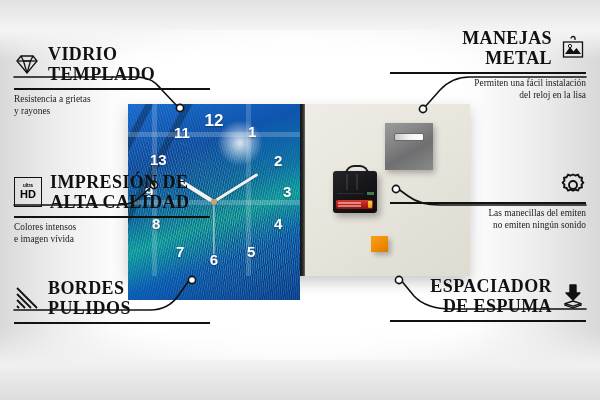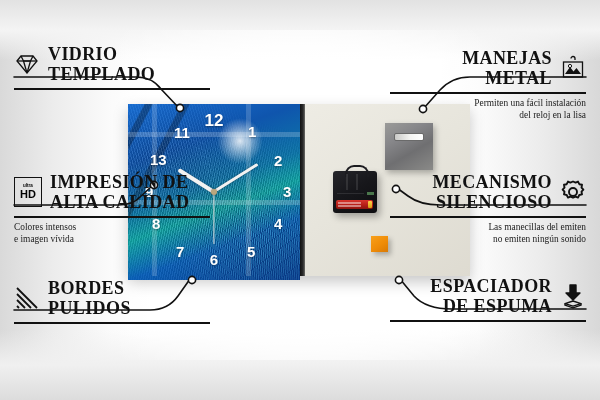--- a/index.html
+++ b/index.html
@@ -20,21 +20,21 @@
     background:linear-gradient(to bottom,#e2e2e2 0%,#f4f4f4 50%,rgba(255,255,255,0) 100%);}
   .vig-b{position:absolute;left:0;bottom:0;width:600px;height:70px;
     background:linear-gradient(to top,#dcdcdc 0%,#f0f0f0 50%,rgba(255,255,255,0) 100%);}
   .vig-core{position:absolute;left:120px;top:30px;width:360px;height:330px;
     background:radial-gradient(ellipse at center,#ffffff 0%,#ffffff 55%,rgba(255,255,255,0) 100%);}
 
   
   #product{position:absolute;left:128px;top:104px;width:342px;height:172px;
     box-shadow:0 6px 14px rgba(0,0,0,.22);}
   
-  #clockface{position:absolute;left:0;top:0;width:172px;height:176px;overflow:hidden;
+  #clockface{position:absolute;left:0;top:0;width:172px;height:196px;overflow:hidden;
     background:#4c1d95;}
   .wave{position:absolute;inset:0;}
   .w1{background:
       linear-gradient(118deg, rgba(0,0,0,0) 0 6%, rgba(0,0,0,.30) 6.6% 9%, rgba(0,0,0,0) 9.6% 15%),
       linear-gradient(118deg, rgba(0,0,0,0) 0 20%, rgba(0,0,0,.28) 20.6% 23%, rgba(0,0,0,0) 23.6% 30%),
       linear-gradient(160deg,#1a6fd4 0%,#0f55ad 26%,#0d74a8 46%,#10a4a4 58%,#0a5fb8 74%,#0b3f92 100%);}
   .w2{background:repeating-linear-gradient(102deg,
       rgba(255,255,255,.16) 0px, rgba(255,255,255,.16) 1px,
       rgba(0,0,0,.20) 1px, rgba(0,0,0,.20) 2.3px);
       opacity:.85;
@@ -114,21 +114,21 @@
   .left .fhead{justify-content:flex-start;}
   .left .ftitle{text-align:left;}
   .left .fdesc{text-align:left;}
   .right .fhead{flex-direction:row;justify-content:flex-end;}
   .right .ftitle{text-align:right;}
   .right .fdesc{text-align:right;}
 
   #f-vidrio{left:14px;top:44px;}
   #f-impresion{left:14px;top:172px;}
   #f-bordes{left:14px;top:278px;}
-  #f-manejas{right:14px;top:48px;}
+  #f-manejas{right:14px;top:28px;}
   #f-mecanismo{right:14px;top:172px;}
   #f-espaciador{right:14px;top:276px;}
   .right{left:auto;}
 </style>
 </head>
 <body>
 
 <div id="stage">
 
   <div class="vignette">
@@ -228,20 +228,24 @@
             <path d="M19 5 L16.5 10 L13 22"></path>
           <path d="M9.5 10 H16.5"></path>
         </svg>
       </span>
       <span class="ftitle">
         <span>VIDRIO</span><br>
         <span>TEMPLADO</span>
       </span>
     </div>
     <div class="rule"></div>
+    <div class="fdesc">
+      <span>Resistencia a grietas</span><br>
+      <span>y rayones</span>
+    </div>
   </div>
 
   <div class="feature left" id="f-impresion">
     <div class="fhead">
       <span class="ficon" style="border:1.4px solid #111;flex-direction:column;line-height:1;padding:1px 0;text-align:center;">
         <span style="font-family:'Liberation Sans',sans-serif;font-size:4.5px;font-weight:700;">ultra</span>
         <span style="font-family:'Liberation Sans',sans-serif;font-size:11px;font-weight:700;">HD</span>
       </span>
       <span class="ftitle">
         <span>IMPRESIÓN DE</span><br>
@@ -290,24 +294,20 @@
     </div>
     <div class="rule"></div>
     <div class="fdesc">
       <span>Permiten una fácil instalación</span><br>
       <span>del reloj en la lisa</span>
     </div>
   </div>
 
   <div class="feature right" id="f-mecanismo">
     <div class="fhead">
-      <span class="ftitle">
-        <span>MECANISMO</span><br>
-        <span>SILENCIOSO</span>
-      </span>
       <span class="ficon">
         <svg viewBox="0 0 26 26" width="26" height="26" fill="none" stroke="#111" stroke-width="1.9" stroke-linejoin="round">
           <path d="M13 2.5 l2.6 1.1 2.4-1 1.3 2.6 2.7 .6 -.5 2.8 1.9 2 -1.9 2 .5 2.8 -2.7 .6 -1.3 2.6 -2.4-1 -2.6 1.1 -2.6-1.1 -2.4 1 -1.3-2.6 -2.7-.6 .5-2.8 -1.9-2 1.9-2 -.5-2.8 2.7-.6 1.3-2.6 2.4 1 Z"></path>
           <circle cx="13" cy="13" r="4"></circle>
         </svg>
       </span>
     </div>
     <div class="rule"></div>
     <div class="fdesc">
       <span>Las manecillas del emiten</span><br>

